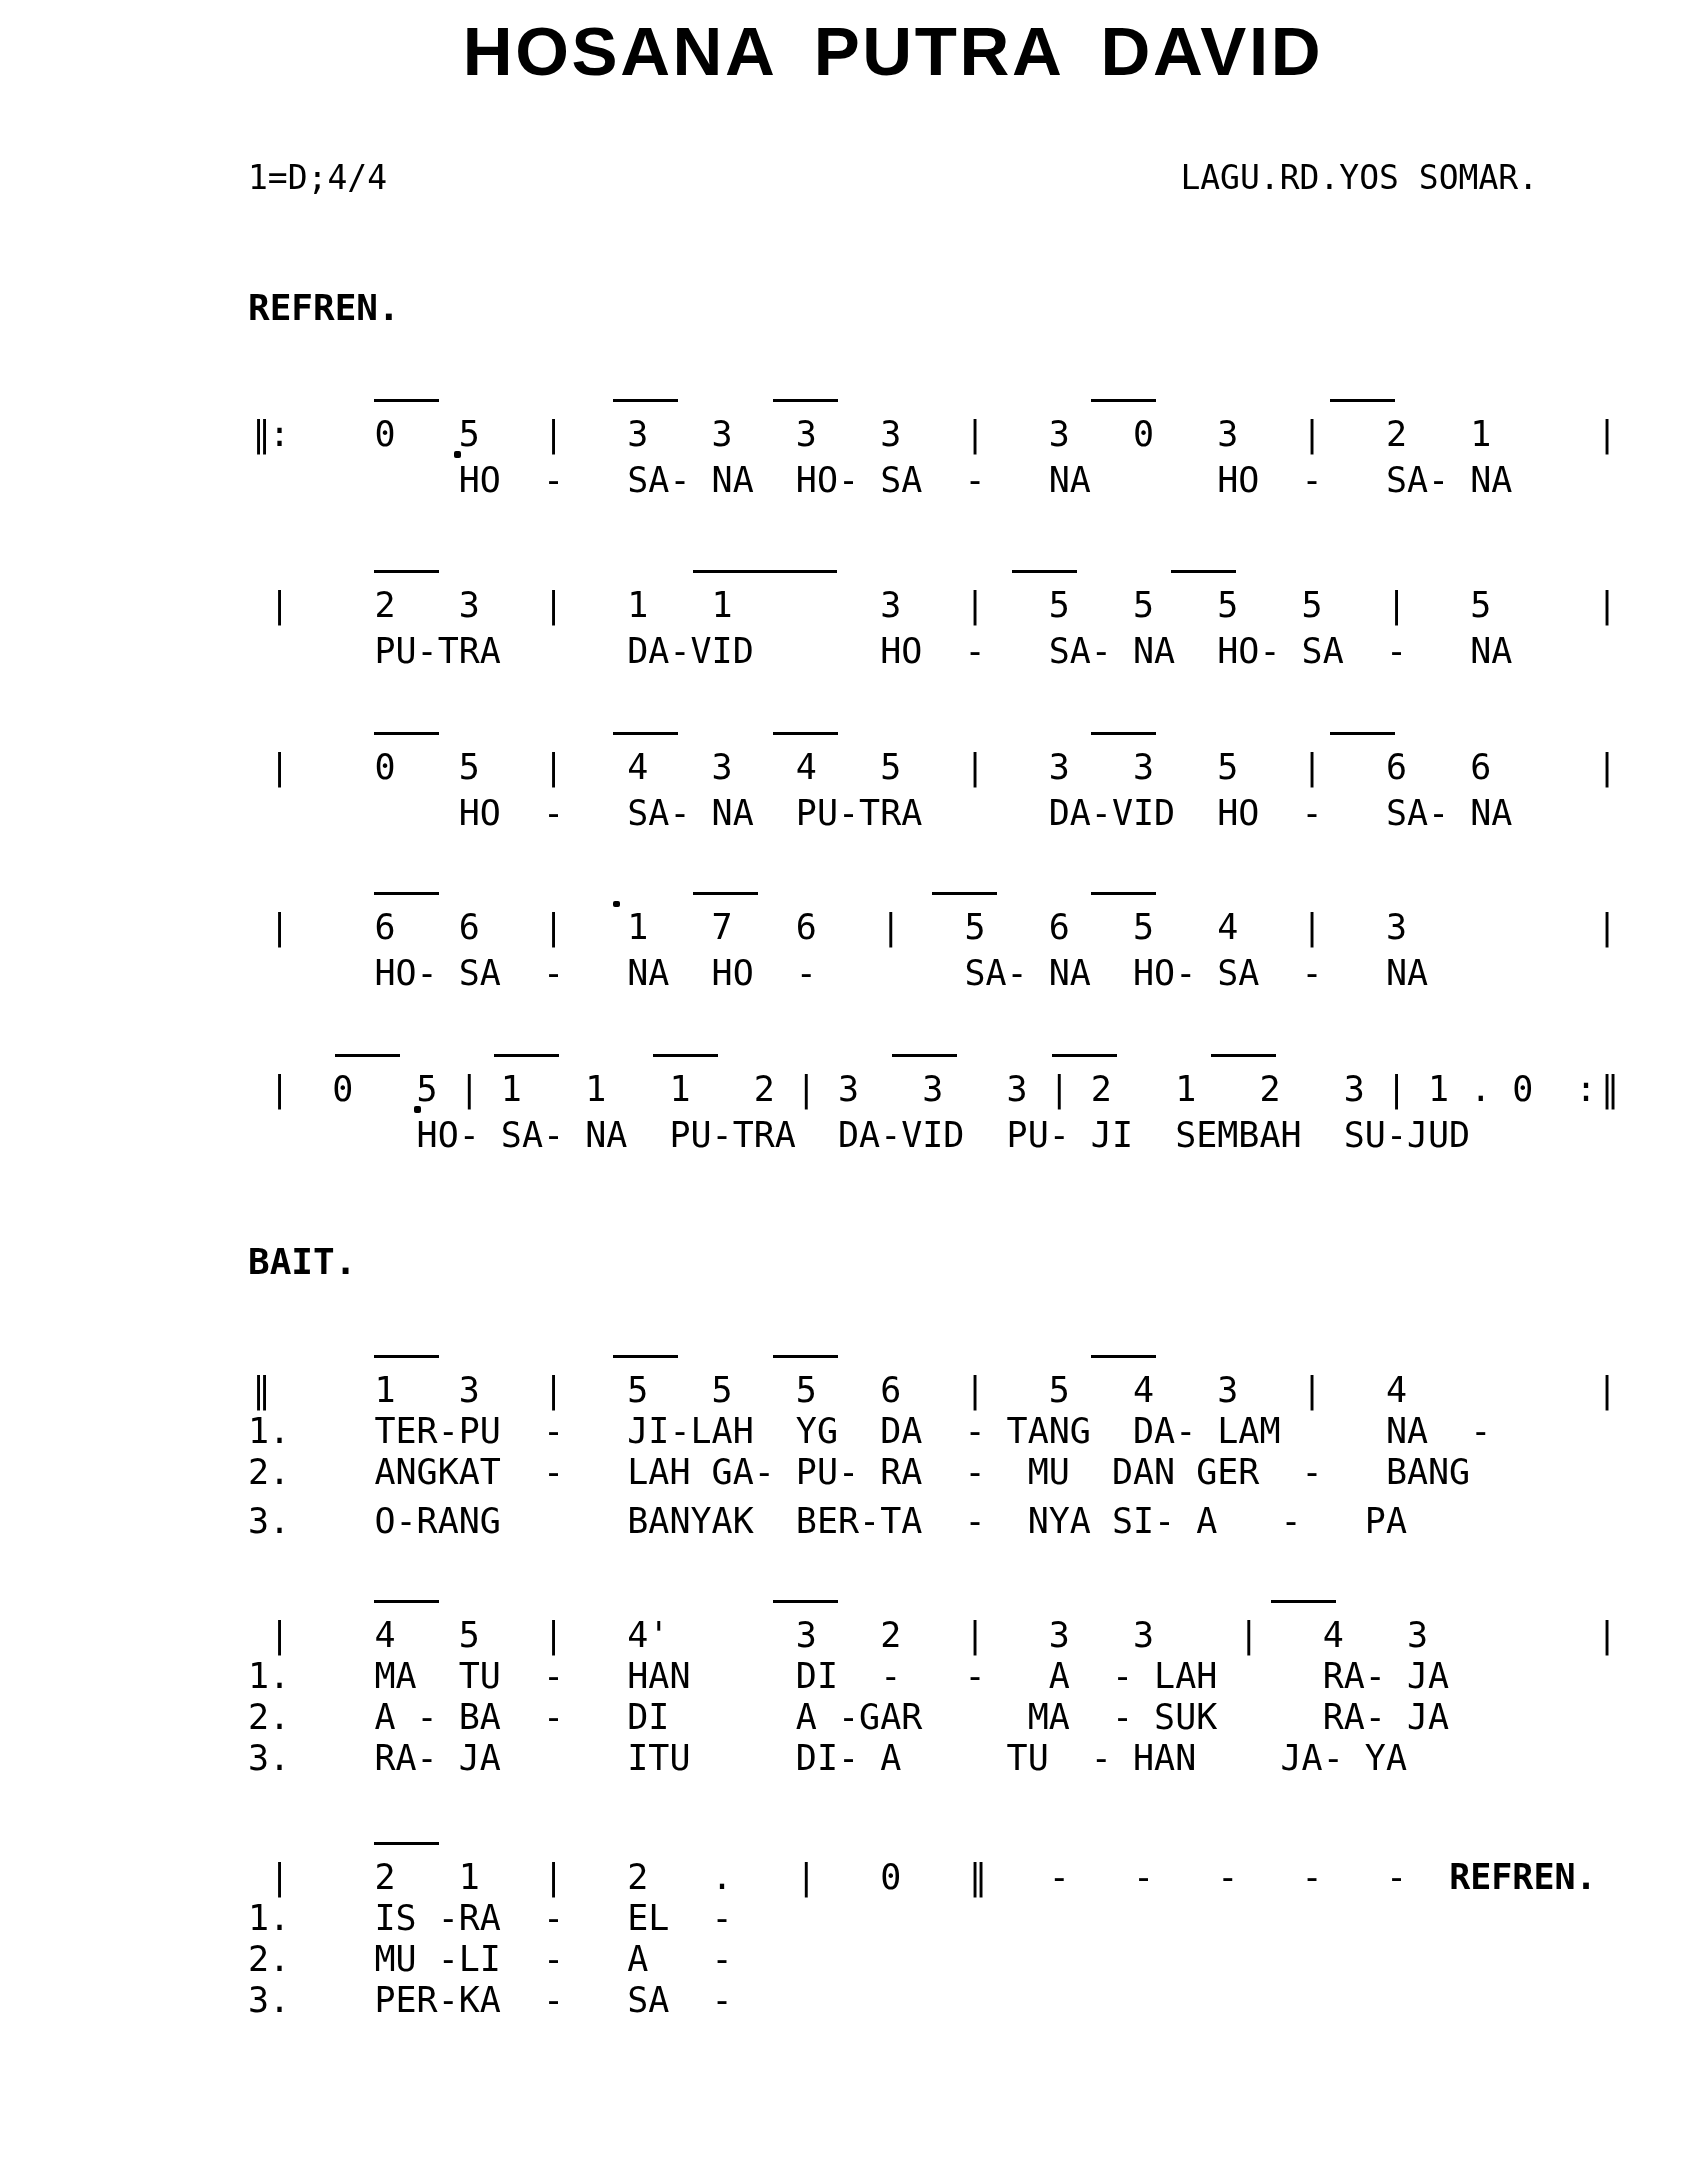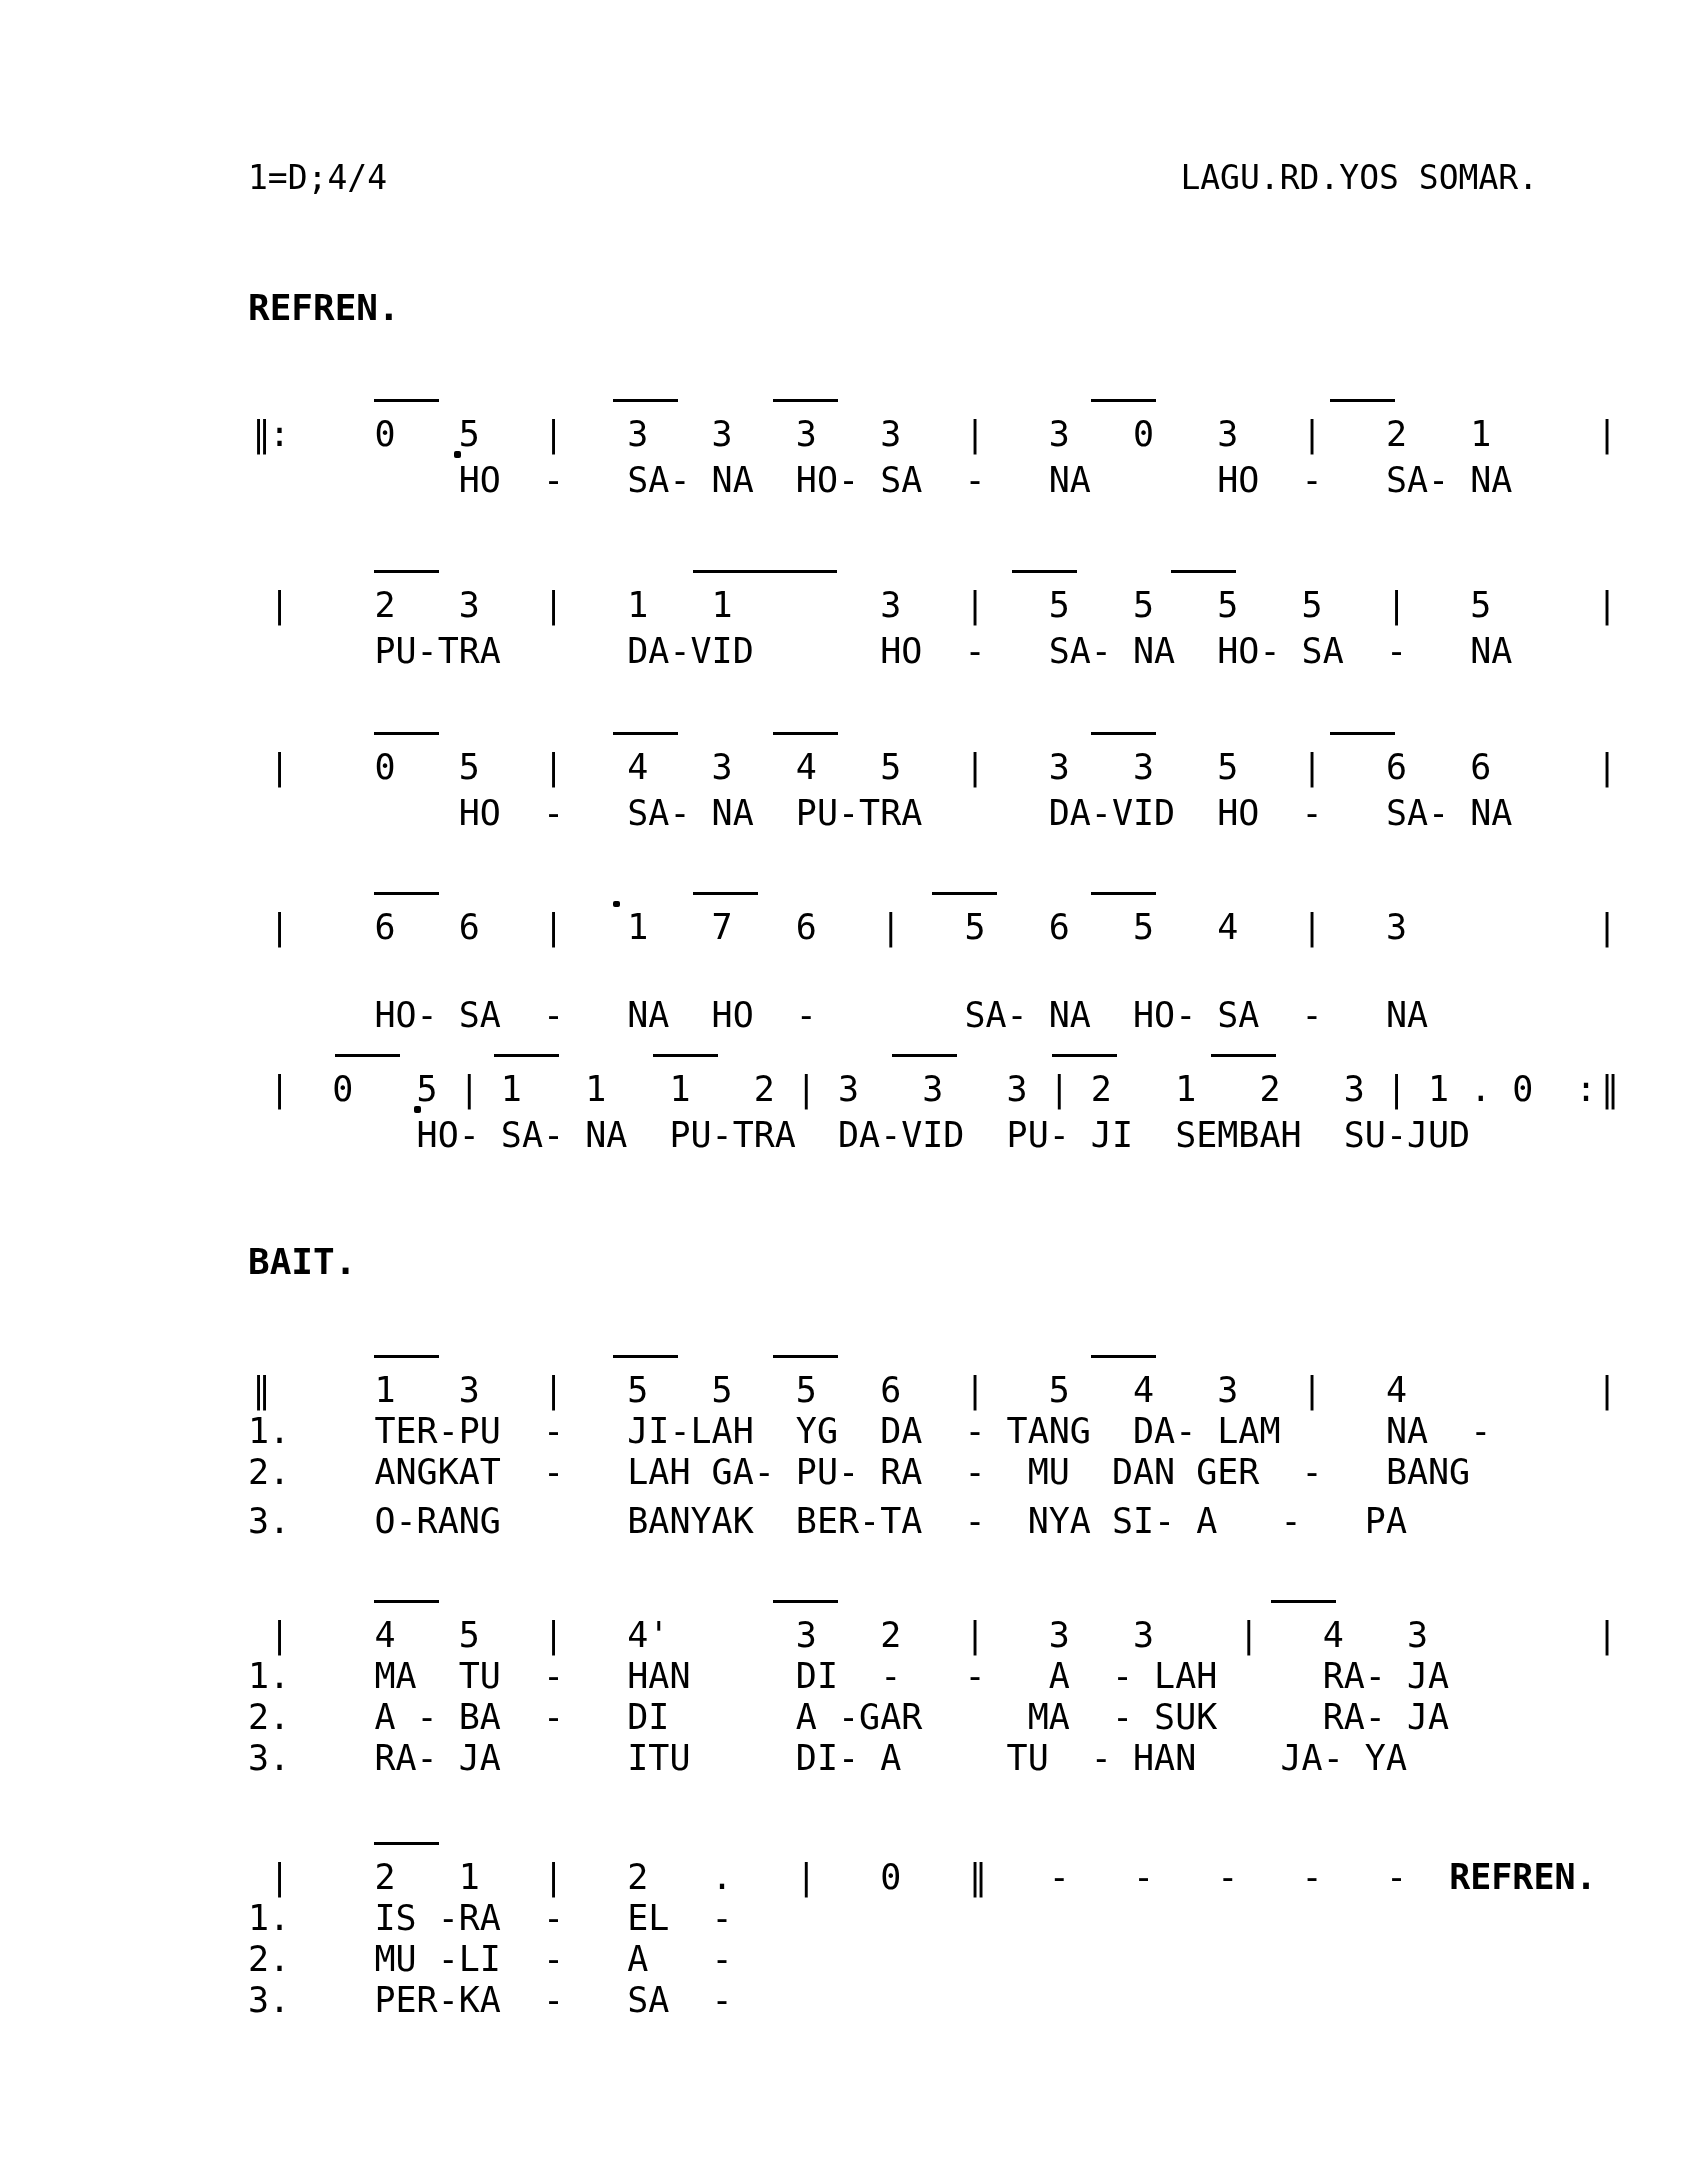--- a/index.html
+++ b/index.html
@@ -48,20 +48,21 @@
   .dbar{position:relative;display:inline-block;}
   .dbar::after{content:"|";position:absolute;left:6px;top:0;}
   .nbold{font-weight:700;}
 </style>
 </head>
 <body>
 
 <div class="page">
   <div class="sheet">
 
+    <div class="song-title">HOSANA PUTRA DAVID</div>
 
     <div class="meta-row">
       <span>1=D;4/4</span>
       <span>LAGU.RD.YOS SOMAR.</span>
     </div>
 
     <div class="section-label" id="label-refren">REFREN.</div>
     <div class="section-label" id="label-bait">BAIT.</div>
 
     <div class="system" style="top:415px">
@@ -91,21 +92,21 @@
         <pre class="nline"> |    0   5   |   4   3   4   5   |   3   3   5   |   6   6     |</pre>
         <pre class="lyr" style="top: 46px;">          HO  -   SA- NA  PU-TRA      DA-VID  HO  -   SA- NA</pre>
       </div>
     <div class="system" style="top:908px">
         <div class="beam" style="left: 126px; width: 65px;"></div>
         <div class="beam" style="left: 445px; width: 65px;"></div>
         <div class="beam" style="left: 684px; width: 65px;"></div>
         <div class="beam" style="left: 843px; width: 65px;"></div>
         <div class="odot" style="left: 365px; top: -7.3px;"></div>
         <pre class="nline"> |    6   6   |   1   7   6   |   5   6   5   4   |   3         |</pre>
-        <pre class="lyr" style="top: 46px; margin-top: 42px;">      HO- SA  -   NA  HO  -       SA- NA  HO- SA  -   NA</pre>
+        <pre class="lyr" style="top: 46px;">      HO- SA  -   NA  HO  -       SA- NA  HO- SA  -   NA</pre>
       </div>
     <div class="system" style="top:1070px">
         <div class="beam" style="left: 87px; width: 65px;"></div>
         <div class="beam" style="left: 246px; width: 65px;"></div>
         <div class="beam" style="left: 405px; width: 65px;"></div>
         <div class="beam" style="left: 644px; width: 65px;"></div>
         <div class="beam" style="left: 804px; width: 65px;"></div>
         <div class="beam" style="left: 963px; width: 65px;"></div>
         <div class="odot" style="left: 166px; top: 36px;"></div>
         <pre class="nline"> |  0   5 | 1   1   1   2 | 3   3   3 | 2   1   2   3 | 1 . 0  :<span class="dbar">|</span></pre>

